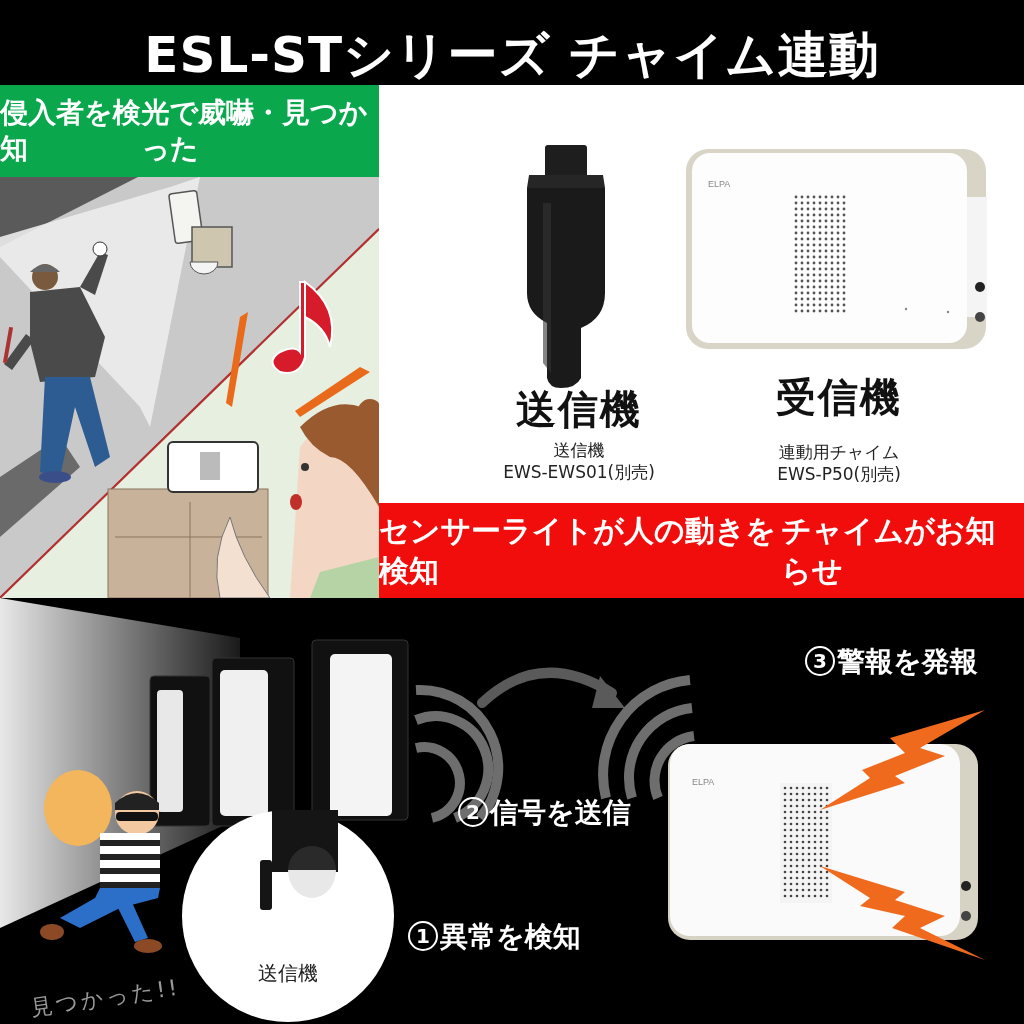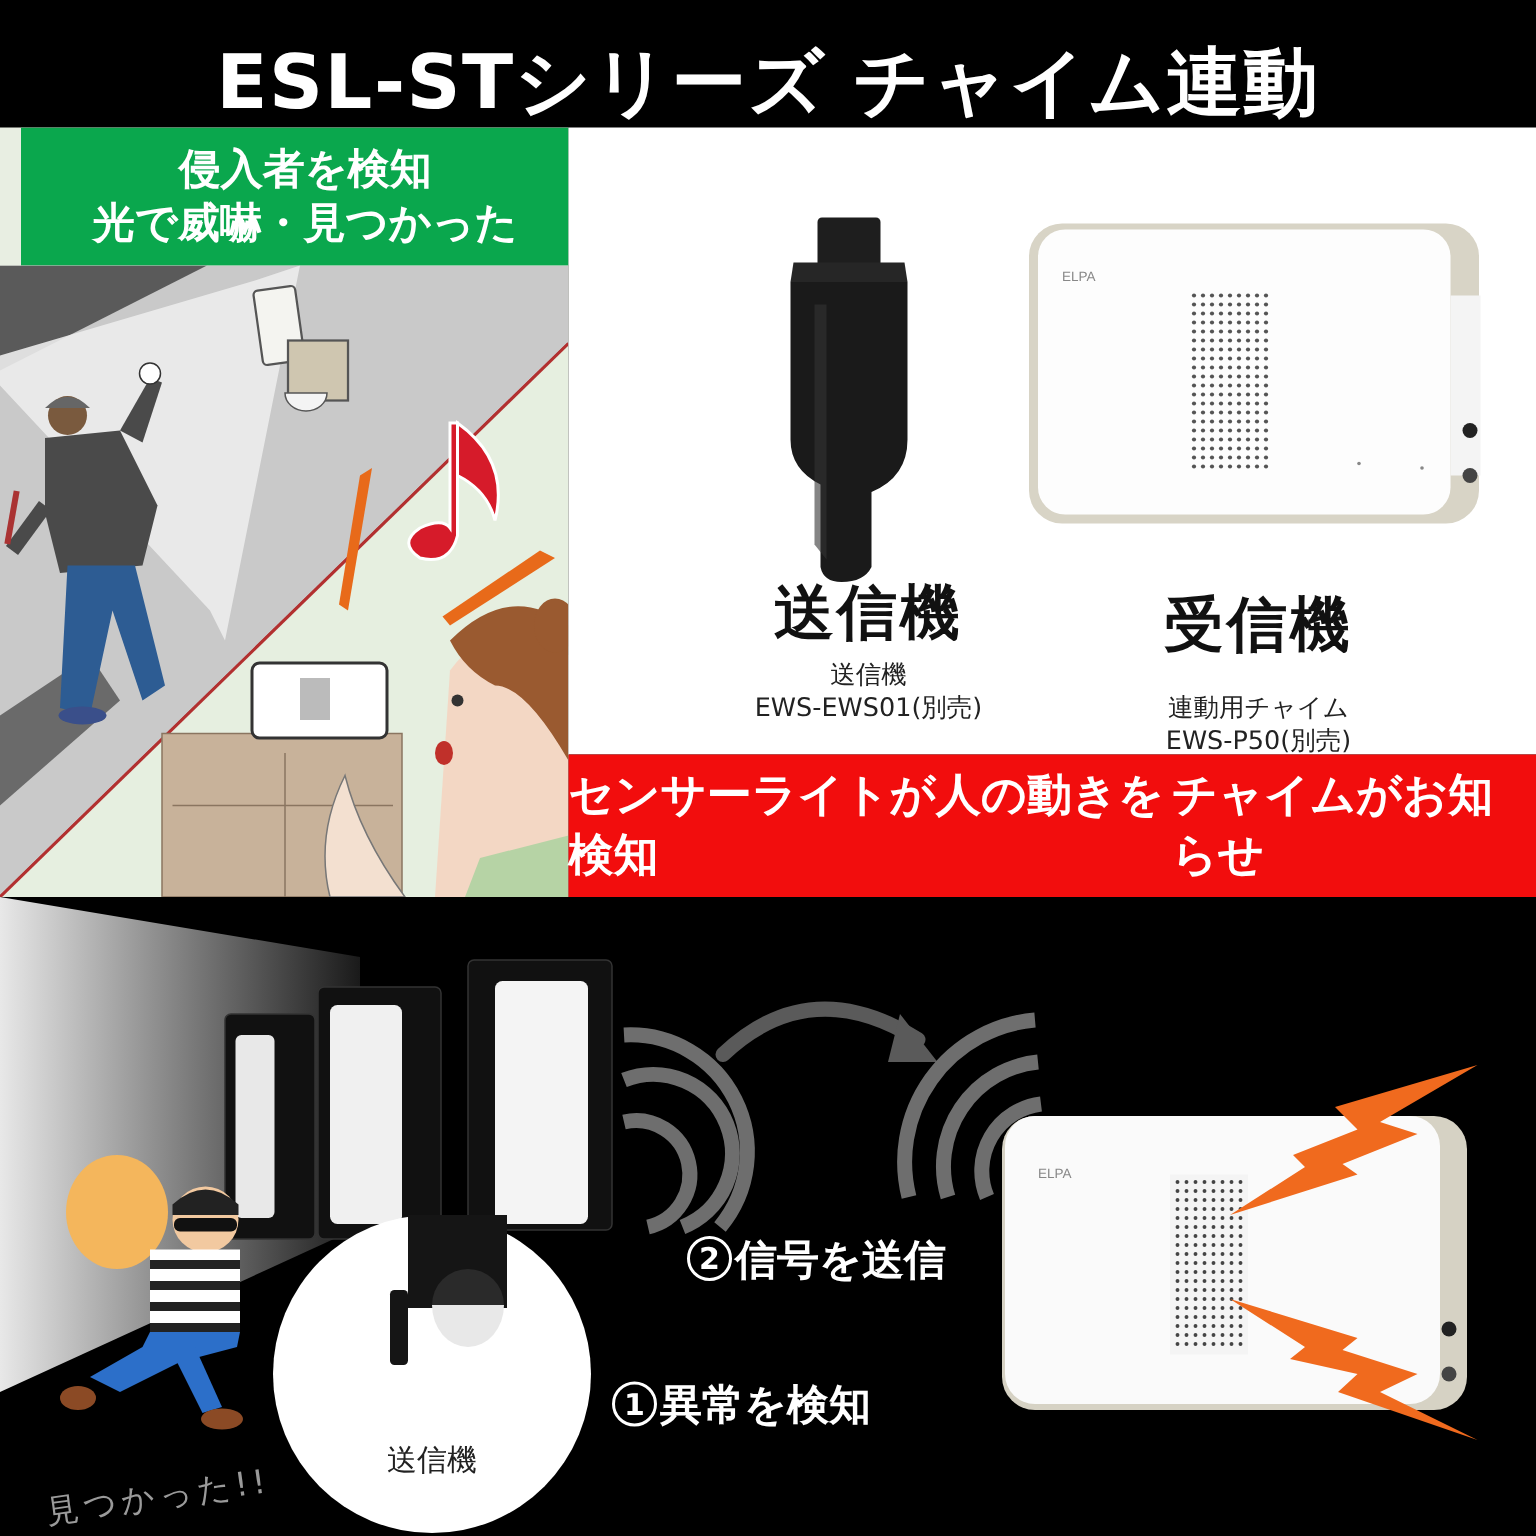--- a/index.html
+++ b/index.html
@@ -5,22 +5,22 @@
   * { box-sizing: border-box; margin: 0; padding: 0; }
   html, body { width: 1024px; height: 1024px; background: #000; overflow: hidden; }
   body { position: relative; font-family: "DejaVu Sans", "Liberation Sans", sans-serif; color: #fff; }
 
   .title-bar { position: absolute; left: 0; top: 0; width: 1024px; height: 109px; background: #000;
     display: flex; align-items: center; justify-content: center; }
   .title-bar h1 { font-size: 50px; font-weight: bold; letter-spacing: 1px; color: #fff; line-height: 1; }
 
   
   .left-panel { position: absolute; left: 0; top: 85px; width: 379px; height: 513px; background: #e8eee2; overflow: hidden; }
-  .green-banner { position: absolute; left: 14px; top: 0; width: 379px; height: 92px; background: #0aa74d;
-    display: flex; flex-direction: column; align-items: center; justify-content: center; }
+  .green-banner { position: absolute; left: 0; top: 0; width: 379px; height: 92px; background: #0aa74d;
+    display: flex; flex-direction: row; align-items: center; justify-content: center; }
   .green-banner div { font-size: 28px; font-weight: bold; color: #fff; line-height: 36px; }
 
   .illus { position: absolute; left: 0; top: 92px; width: 379px; height: 421px; }
 
   
   .right-top { position: absolute; left: 379px; top: 85px; width: 645px; height: 418px; background: #fff; }
   .red-banner { position: absolute; left: 0; top: 0; width: 645px; height: 42px; background: #f20d0d;
     display: flex; align-items: center; justify-content: center; }
   .red-banner span { font-size: 27px; font-weight: bold; color: #fff; }
 
@@ -166,21 +166,21 @@
     </g>
     <circle cx="222" cy="162" r="1.2" fill="#888"></circle>
     <circle cx="264" cy="165" r="1.2" fill="#888"></circle>
   </svg>
 
   <div class="product" style="left:100px;top:300px;width:200px;">
     <div class="big">送信機</div>
     <div class="sub" style="margin-top:6px">送信機</div>
     <div class="sub">EWS-EWS01(別売)</div>
   </div>
-  <div class="product" style="left:360px;top:308px;width:200px;">
+  <div class="product" style="left:360px;top:288px;width:200px;">
     <div class="big">受信機</div>
     <div class="sub" style="margin-top:20px">連動用チャイム</div>
     <div class="sub">EWS-P50(別売)</div>
   </div>
 </div>
 
 <div class="bottom-red">
   <div>センサーライトが人の動きを検知</div>
   <div>チャイムがお知らせ</div>
 </div>
@@ -293,16 +293,19 @@
       <rect x="18" y="50" width="12" height="50" rx="3" fill="#151515"></rect>
     </svg>
     <div class="circle-label">送信機</div>
   </div>
 
   <div class="mitsukatta">見つかった!!</div>
 
   <div class="step" style="left:390px;top:320px;margin-left:18px;">
     <span class="num">1</span><span>異常を検知</span>
   </div>
-  <div class="step" style="left:458px;top:223px;">
+  <div class="step" style="left:458px;top:196px;">
     <span class="num">2</span><span>信号を送信</span>
   </div>
+  <div class="step" style="left:805px;top:45px;">
+    <span class="num">3</span><span>警報を発報</span>
+  </div>
 </div>
 
 </body></html>

